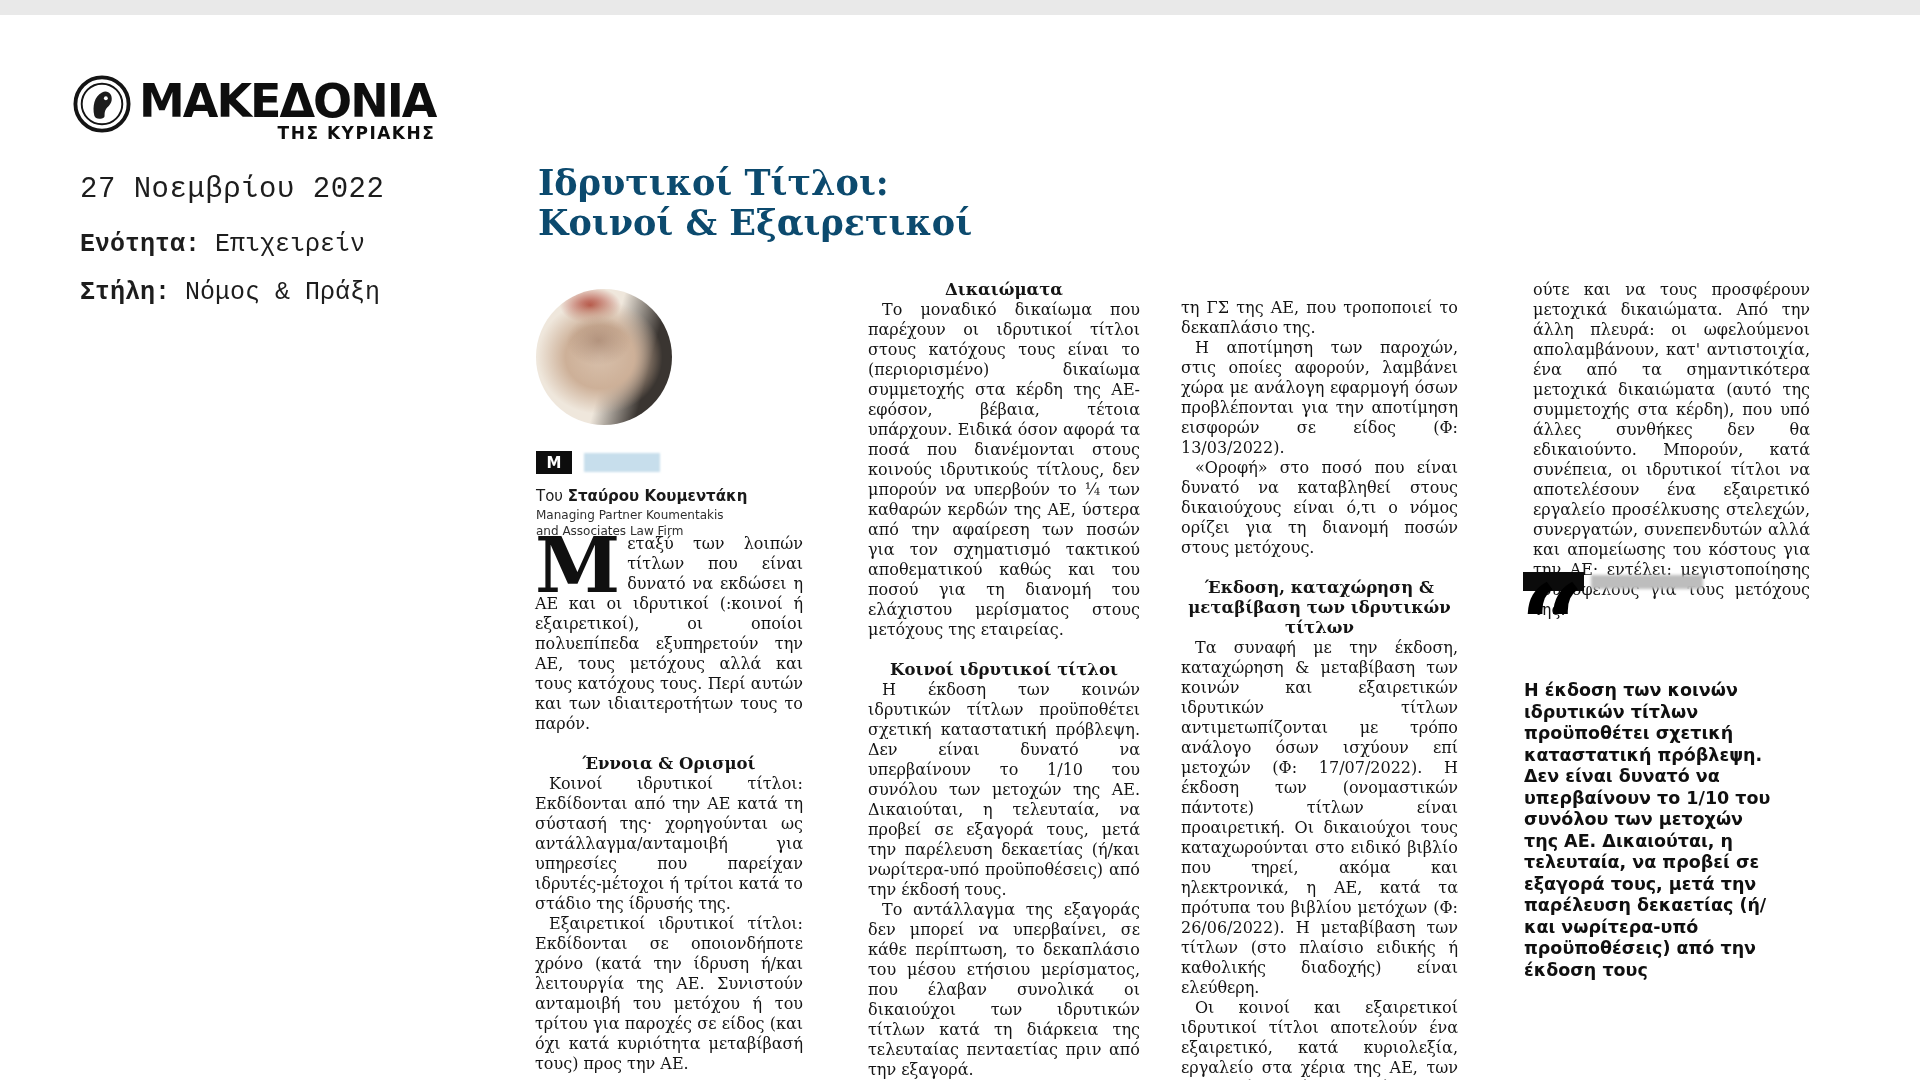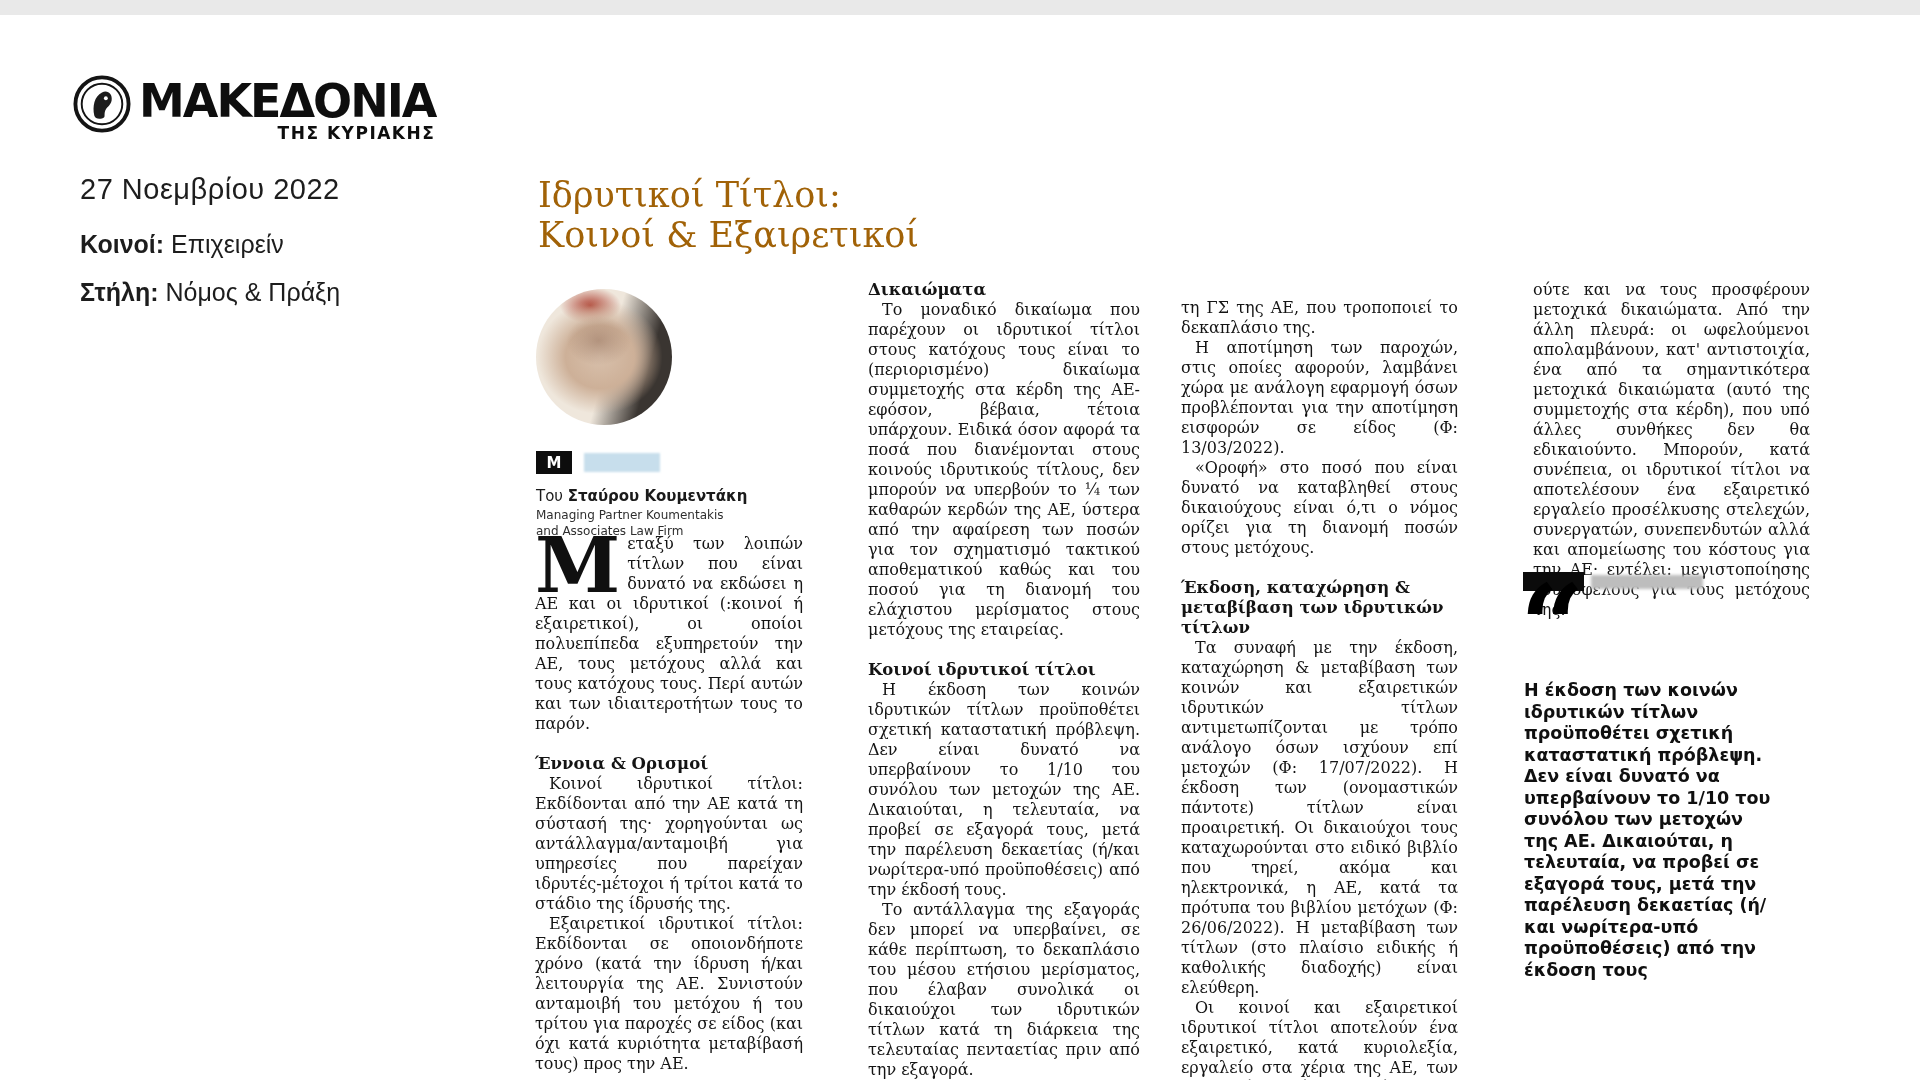--- a/index.html
+++ b/index.html
@@ -7,26 +7,26 @@
     position:relative; width:1920px; height:1080px; background:#ffffff;
     font-family:"DejaVu Serif", serif; color:#161616; overflow:hidden;margin-top:15px;
   }
   
   .masthead { position:absolute; left:73px; top:60px; display:flex; align-items:flex-start; }
   .emblem { width:58px; height:58px; flex:0 0 auto; }
   .mast-text { margin-left:8px; font-family:"DejaVu Sans", sans-serif; }
   .mast-title { font-size:46px; font-weight:800; letter-spacing:-2px; line-height:52px; color:#0e0e0e; }
   .mast-sub { font-size:17px; font-weight:700; letter-spacing:1.5px; color:#0e0e0e; text-align:right; margin-top:-4px; }
   
-  .meta { position:absolute; left:80px; top:158px; width:400px; font-family:Liberation Sans, sans-serif; color:#1d1d1d; }
+  .meta { position:absolute; left:80px; top:158px; width:400px; font-family:Liberation Mono, monospace; color:#1d1d1d; }
   .meta-date { font-size:29px; letter-spacing:0.5px; margin-bottom:24px; }
   .meta-line { font-size:25px; margin-bottom:19px; }
   .meta-line b { font-weight:700; }
   
-  .art-title { position:absolute; left:538px; top:160px; font-size:35px; font-weight:400; line-height:40px; color:#a16207; }
+  .art-title { position:absolute; left:538px; top:148px; font-size:35px; font-weight:700; line-height:40px; color:#0c4a6e; }
   .author { position:absolute; left:536px; top:274px; width:190px; }
   .photo {
     width:136px; height:136px; border-radius:50%;
     background:
       radial-gradient(ellipse 34% 26% at 46% 38%, rgba(120,80,60,0.35), transparent 70%),
       radial-gradient(ellipse 46% 42% at 47% 50%, #d8c0ab 0%, #cdb098 55%, rgba(205,176,152,0) 100%),
       linear-gradient(105deg, rgba(0,0,0,0) 52%, #3a3531 78%),
       radial-gradient(ellipse 30% 18% at 40% 12%, #b24a3c, transparent 75%),
       #efe7dc;
   }
@@ -34,21 +34,21 @@
   .m-logo { width:36px; height:23px; background:#0d0d0d; color:#ffffff; font-family:"DejaVu Sans", sans-serif;
     font-weight:800; font-size:15px; display:flex; align-items:center; justify-content:center; }
   .blue-mark { width:76px; height:19px; margin-left:12px; background:#b5d4e6; opacity:0.75; filter:blur(1px); }
   .byline { margin-top:13px; font-family:"DejaVu Sans", sans-serif; font-size:15px; color:#1a1a1a; white-space:nowrap; }
   .byline b { font-weight:700; }
   .credit { font-family:"DejaVu Sans", sans-serif; font-size:12px; line-height:15.5px; color:#2e2e2e; margin-top:3px; }
   
   .col { position:absolute; text-align:justify; font-size:16px; line-height:20px; color:#141414; }
   .col p { margin:0; text-indent:14px; }
   .col p.noindent { text-indent:0; }
-  .colhead { font-size:16.5px; font-weight:700; margin:20px 0 0 0; line-height:20px; text-align:left; }
+  .colhead { font-size:16.5px; font-weight:700; margin:20px 0 0 0; line-height:20px; text-align:center; }
   .colhead.first { margin-top:0; }
   #col1 { left:535px; top:519px; width:268px; }
   #col2 { left:868px; top:265px; width:272px; }
   #col3 { left:1181px; top:283px; width:277px; }
   #col4 { left:1533px; top:265px; width:277px; }
   .dropcap { float:left; font-size:77px; line-height:58px; font-weight:700; padding:2px 7px 0 0; color:#101010; }
   
   .redact-black { position:absolute; left:1523px; top:557px; width:61px; height:19px; background:#0b0b0b; }
   .redact-gray  { position:absolute; left:1591px; top:560px; width:112px; height:14px; background:#bdbdbd; filter:blur(1.5px); }
   .quote-glyph { position:absolute; left:1520px; top:552px; height:100px; overflow:hidden;
@@ -70,21 +70,21 @@
     </svg>
     <div class="mast-text">
       <div class="mast-title">ΜΑΚΕΔΟΝΙΑ</div>
       <div class="mast-sub">ΤΗΣ ΚΥΡΙΑΚΗΣ</div>
     </div>
   </div>
 
   <div class="meta">
     <div class="meta-date">27 Νοεμβρίου 2022</div>
     <div class="meta-line">
-      <b>Κοινοί:</b>
+      <b>Ενότητα:</b>
       <span>Επιχειρείν</span>
     </div>
     <div class="meta-line">
       <b>Στήλη:</b>
       <span>Νόμος &amp; Πράξη</span>
     </div>
   </div>
 
   <div class="art-title">
     <div>Ιδρυτικοί Τίτλοι:</div>

